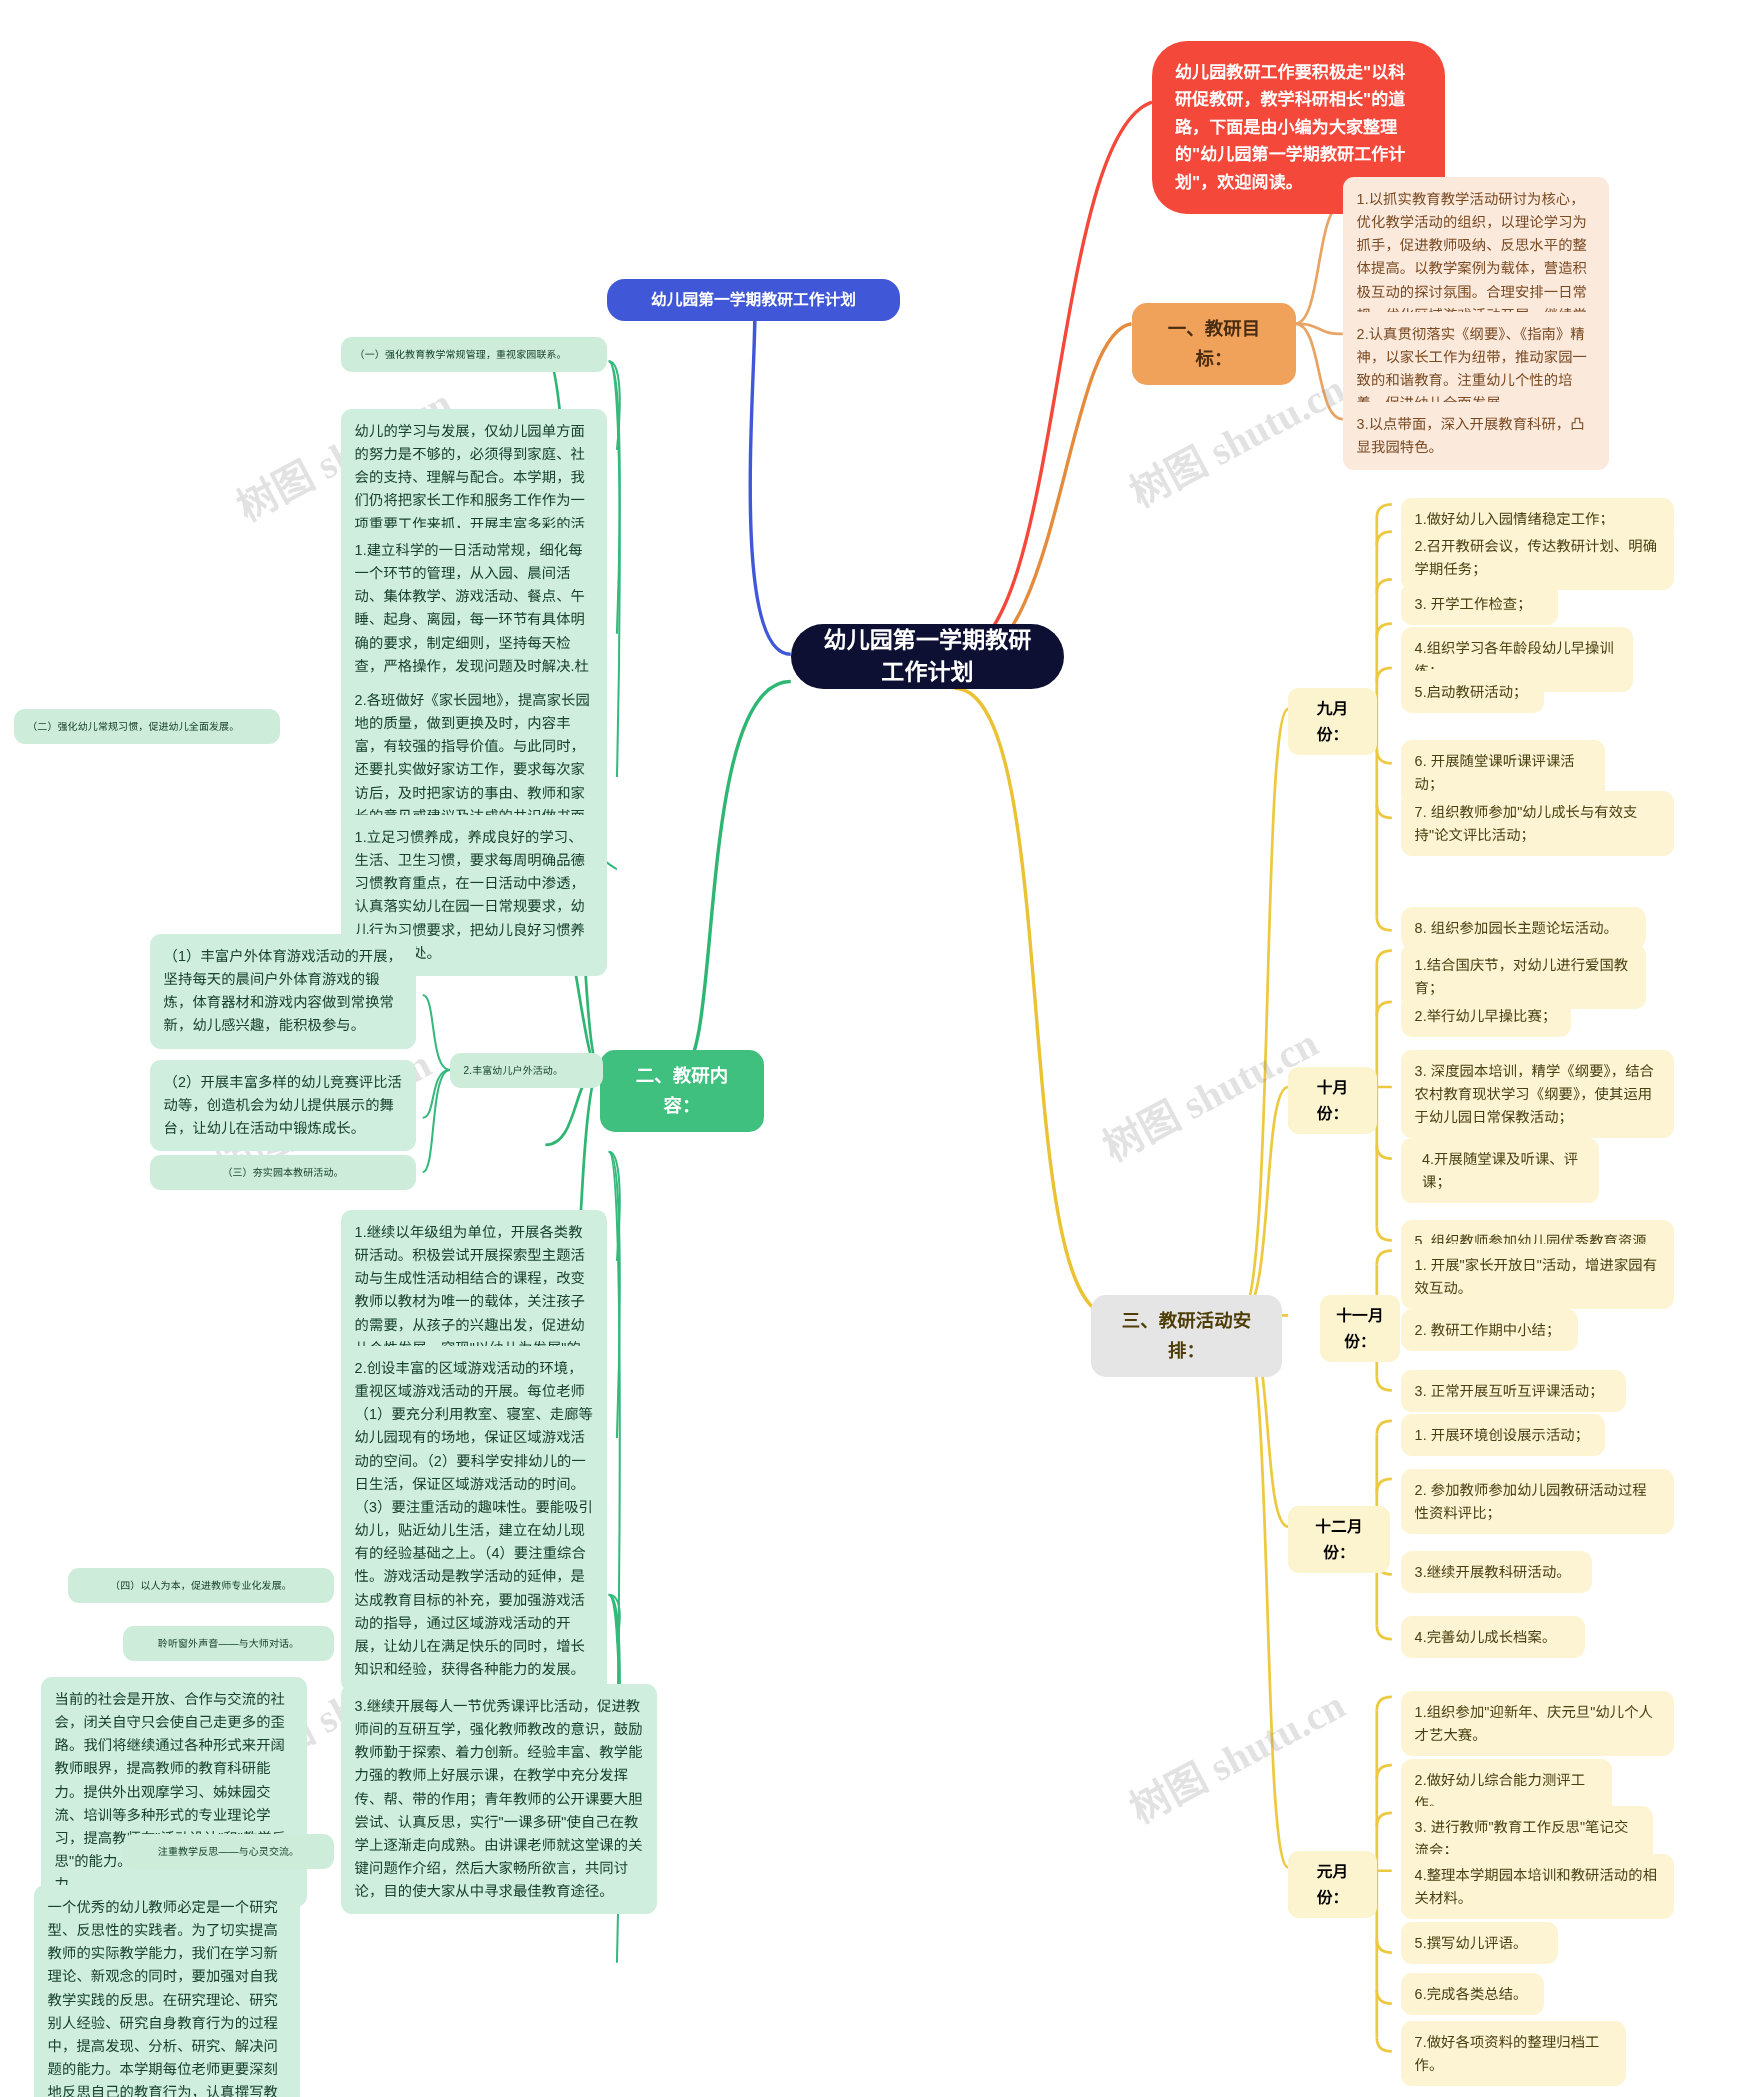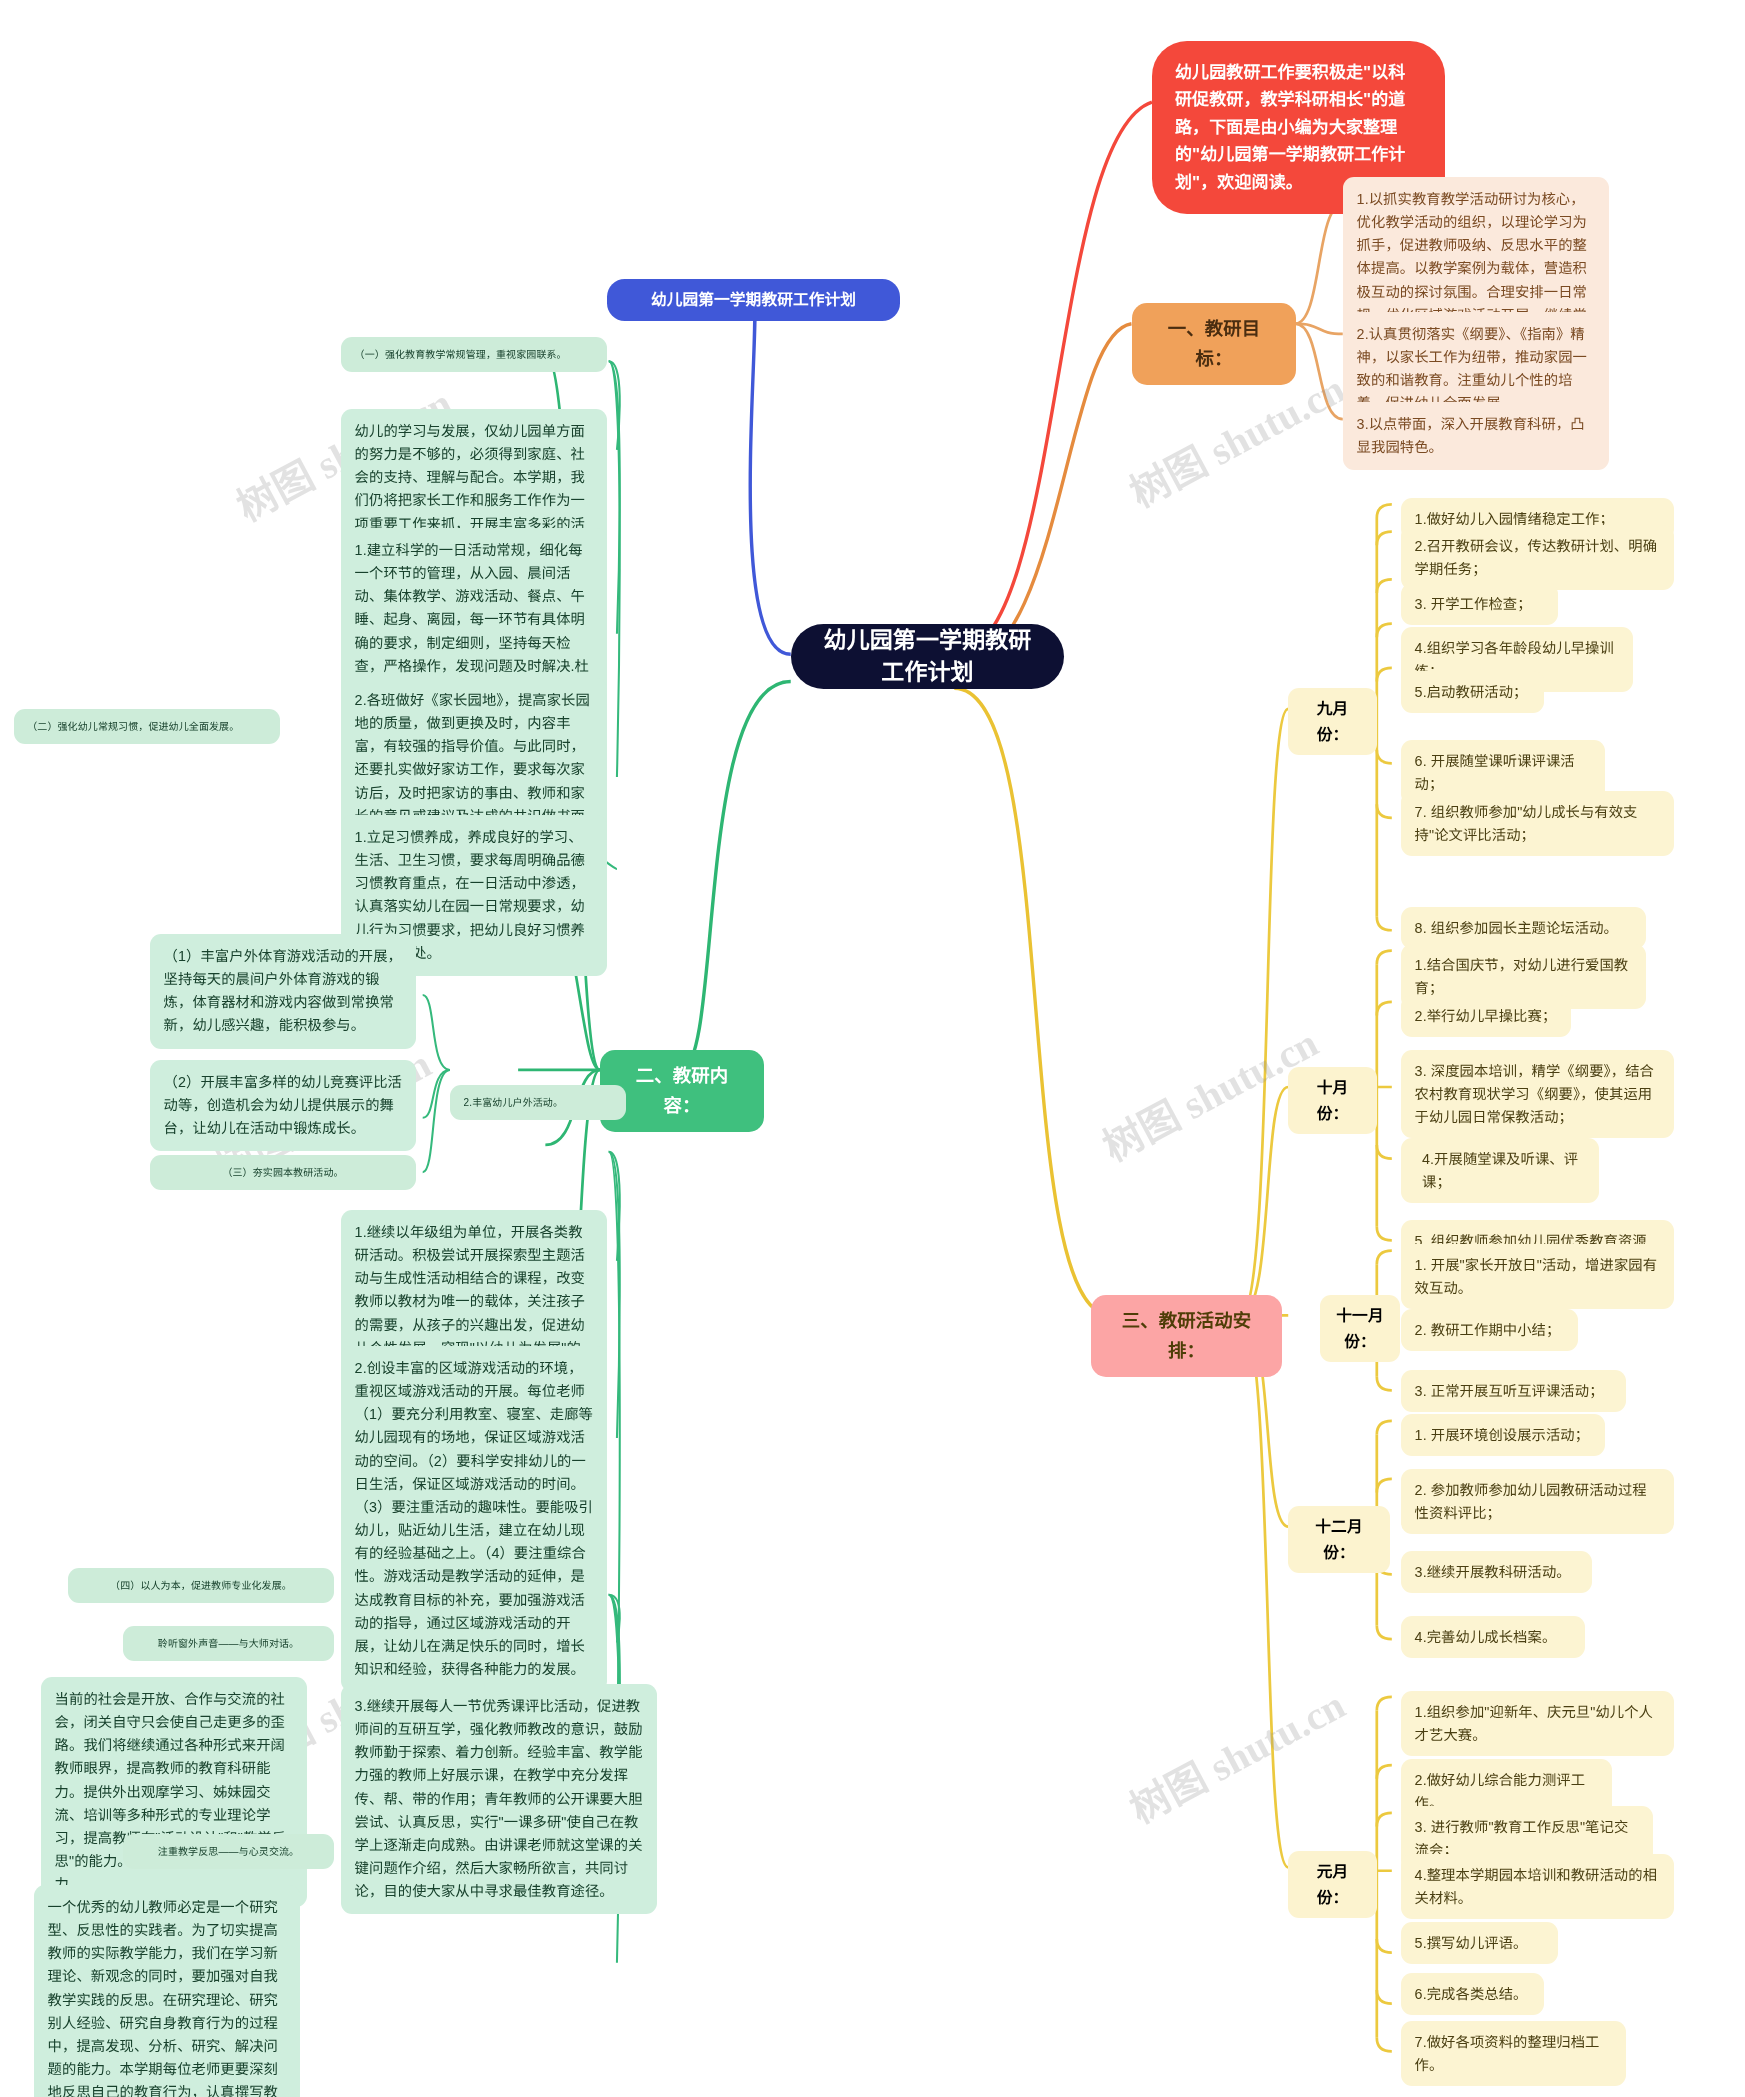--- a/index.html
+++ b/index.html
@@ -23,21 +23,21 @@
   
   .blue{background:#4058d8;color:#ffffff;border-radius:17.7px;font-size:15.7px;
         font-weight:600;padding:8.2px 17.7px;text-align:center;}
 
   
   .orange-main{background:#f0a15a;color:#4a2d10;border-radius:15px;font-size:18.4px;
           font-weight:700;padding:11px 19px;text-align:center;}
   .orange-leaf{background:#fbe9dc;color:#7a4a22;font-size:14.3px;padding:11px 13.6px;}
 
   
-  .yellow-main{background:#fca5a5;color:#4e3d07;border-radius:15px;font-size:18.4px;
+  .yellow-main{background:#e5e5e5;color:#4e3d07;border-radius:15px;font-size:18.4px;
           font-weight:700;padding:11px 19px;text-align:center;}
   .yellow-mid{background:#fcf3cf;color:#000000;border-radius:11px;font-size:15.7px;
           font-weight:600;padding:8.2px 15px;text-align:center;}
   .yellow-leaf{background:#fcf4d2;color:#4a3f12;font-size:14.3px;padding:9.5px 13.6px;}
 
   
   .green-main{background:#3fc07e;color:#ffffff;border-radius:15px;font-size:18.4px;
           font-weight:700;padding:11px 19px;text-align:center;}
   .green-mid{background:#cdecd9;color:#17412c;border-radius:11px;font-size:10px;
           padding:9.5px 13.6px;}
@@ -139,21 +139,21 @@
   <div class="node green-main" style="left:600px;top:1050px;width:164px;">二、教研内容：</div>
 
   <div class="node green-mid" style="left:341px;top:337px;width:266px;">（一）强化教育教学常规管理，重视家园联系。</div>
   <div class="node green-leaf" style="left:341px;top:409px;width:266px;">幼儿的学习与发展，仅幼儿园单方面的努力是不够的，必须得到家庭、社会的支持、理解与配合。本学期，我们仍将把家长工作和服务工作作为一项重要工作来抓，开展丰富多彩的活动，全面提升我园的保教质量。</div>
   <div class="node green-leaf" style="left:341px;top:528px;width:266px;">1.建立科学的一日活动常规，细化每一个环节的管理，从入园、晨间活动、集体教学、游戏活动、餐点、午睡、起身、离园，每一环节有具体明确的要求，制定细则，坚持每天检查，严格操作，发现问题及时解决.杜绝"小学化"倾向，促进幼儿健康、快乐成长。</div>
   <div class="node green-leaf" style="left:341px;top:678px;width:266px;">2.各班做好《家长园地》，提高家长园地的质量，做到更换及时，内容丰富，有较强的指导价值。与此同时，还要扎实做好家访工作，要求每次家访后，及时把家访的事由、教师和家长的意见或建议及达成的共识做书面的记录。本学期将继续举行家长开放日活动，力求形成家园教育合力。</div>
 
   <div class="node green-mid" style="left:13.6px;top:709px;width:266px;font-family:Liberation Serif, serif;">（二）强化幼儿常规习惯，促进幼儿全面发展。</div>
   <div class="node green-leaf" style="left:341px;top:815px;width:266px;">1.立足习惯养成，养成良好的学习、生活、卫生习惯，要求每周明确品德习惯教育重点，在一日活动中渗透，认真落实幼儿在园一日常规要求，幼儿行为习惯要求，把幼儿良好习惯养成落到实处。</div>
 
-  <div class="node green-mid" style="left:450px;top:1053px;width:176px;text-align:left;margin-top:32px;">2.丰富幼儿户外活动。</div>
+  <div class="node green-mid" style="left:450px;top:1053px;width:153px;text-align:left;">2.丰富幼儿户外活动。</div>
   <div class="node green-leaf" style="left:150px;top:934px;width:266px;">（1）丰富户外体育游戏活动的开展，坚持每天的晨间户外体育游戏的锻炼，体育器材和游戏内容做到常换常新，幼儿感兴趣，能积极参与。</div>
   <div class="node green-leaf" style="left:150px;top:1060px;width:266px;">（2）开展丰富多样的幼儿竞赛评比活动等，创造机会为幼儿提供展示的舞台，让幼儿在活动中锻炼成长。</div>
 
   <div class="node green-mid" style="left:150px;top:1155px;width:266px;text-align:center;">（三）夯实园本教研活动。</div>
   <div class="node green-leaf" style="left:341px;top:1210px;width:266px;">1.继续以年级组为单位，开展各类教研活动。积极尝试开展探索型主题活动与生成性活动相结合的课程，改变教师以教材为唯一的载体，关注孩子的需要，从孩子的兴趣出发，促进幼儿个性发展，突现"以幼儿为发展"的教育理念。</div>
   <div class="node green-leaf" style="left:341px;top:1346px;width:266px;">2.创设丰富的区域游戏活动的环境，重视区域游戏活动的开展。每位老师（1）要充分利用教室、寝室、走廊等幼儿园现有的场地，保证区域游戏活动的空间。（2）要科学安排幼儿的一日生活，保证区域游戏活动的时间。（3）要注重活动的趣味性。要能吸引幼儿，贴近幼儿生活，建立在幼儿现有的经验基础之上。（4）要注重综合性。游戏活动是教学活动的延伸，是达成教育目标的补充，要加强游戏活动的指导，通过区域游戏活动的开展，让幼儿在满足快乐的同时，增长知识和经验，获得各种能力的发展。</div>
   <div class="node green-leaf" style="left:341px;top:1684px;width:316px;">3.继续开展每人一节优秀课评比活动，促进教师间的互研互学，强化教师教改的意识，鼓励教师勤于探索、着力创新。经验丰富、教学能力强的教师上好展示课，在教学中充分发挥传、帮、带的作用；青年教师的公开课要大胆尝试、认真反思，实行"一课多研"使自己在教学上逐渐走向成熟。由讲课老师就这堂课的关键问题作介绍，然后大家畅所欲言，共同讨论，目的使大家从中寻求最佳教育途径。</div>
 
   <div class="node green-mid" style="left:68px;top:1568px;width:266px;text-align:center;">（四）以人为本，促进教师专业化发展。</div>
   <div class="node green-mid" style="left:123px;top:1626px;width:211px;text-align:center;">聆听窗外声音——与大师对话。</div>

